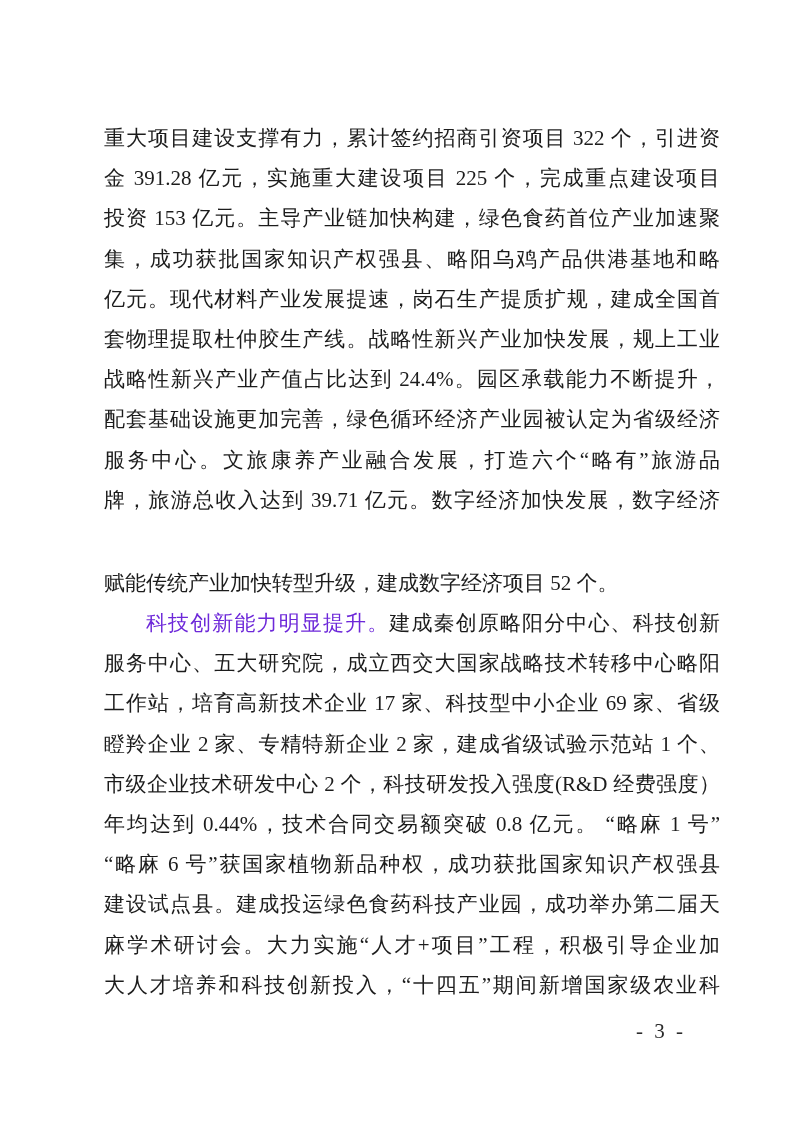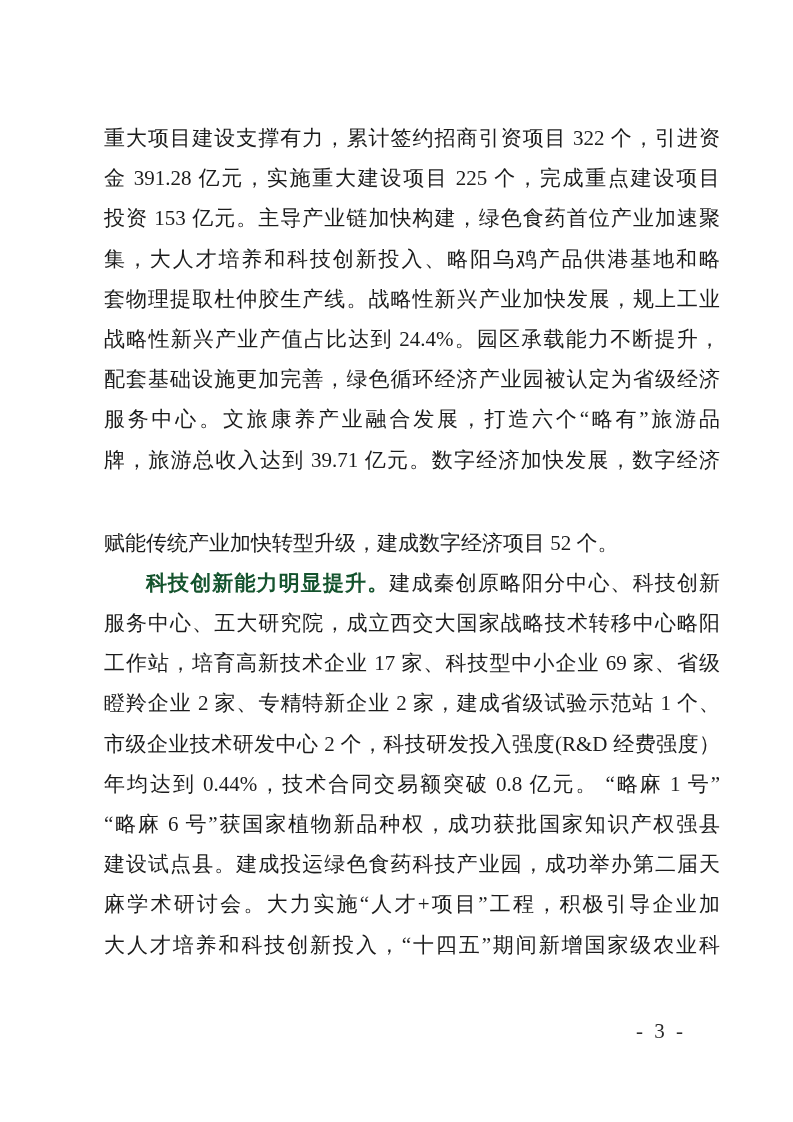--- a/index.html
+++ b/index.html
@@ -33,22 +33,22 @@
   }
   .line--end {
     text-align-last: left;
     margin-top: 43px;
   }
   .line--indent {
     text-indent: 2em;
   }
   .lead-bold {
     font-family: "Liberation Sans", "DejaVu Sans", sans-serif;
-    font-weight: 700;
-    color: #14532d;
+    font-weight: 400;
+    color: #6d28d9;
   }
   .page-number {
     position: absolute;
     left: 626px;
     top: 1018px;
     width: 70px;
     font-size: 21px;
     line-height: 26px;
     letter-spacing: 3px;
     color: #2b2b2b;
@@ -60,21 +60,22 @@
 <body>
 
 <div class="page">
 
   <div class="textblock">
 
     <div>
       <div class="line">重大项目建设支撑有力，累计签约招商引资项目 322 个，引进资</div>
       <div class="line">金 391.28 亿元，实施重大建设项目 225 个，完成重点建设项目</div>
       <div class="line">投资 153 亿元。主导产业链加快构建，绿色食药首位产业加速聚</div>
-      <div class="line">集，大人才培养和科技创新投入、略阳乌鸡产品供港基地和略</div>
+      <div class="line">集，成功获批国家知识产权强县、略阳乌鸡产品供港基地和略</div>
+      <div class="line">亿元。现代材料产业发展提速，岗石生产提质扩规，建成全国首</div>
       <div class="line">套物理提取杜仲胶生产线。战略性新兴产业加快发展，规上工业</div>
       <div class="line">战略性新兴产业产值占比达到 24.4%。园区承载能力不断提升，</div>
       <div class="line">配套基础设施更加完善，绿色循环经济产业园被认定为省级经济</div>
       <div class="line">服务中心。文旅康养产业融合发展，打造六个“略有”旅游品</div>
       <div class="line">牌，旅游总收入达到 39.71 亿元。数字经济加快发展，数字经济</div>
       <div class="line line--end">赋能传统产业加快转型升级，建成数字经济项目 52 个。</div>
     </div>
 
     <div>
       <div class="line line--indent">

